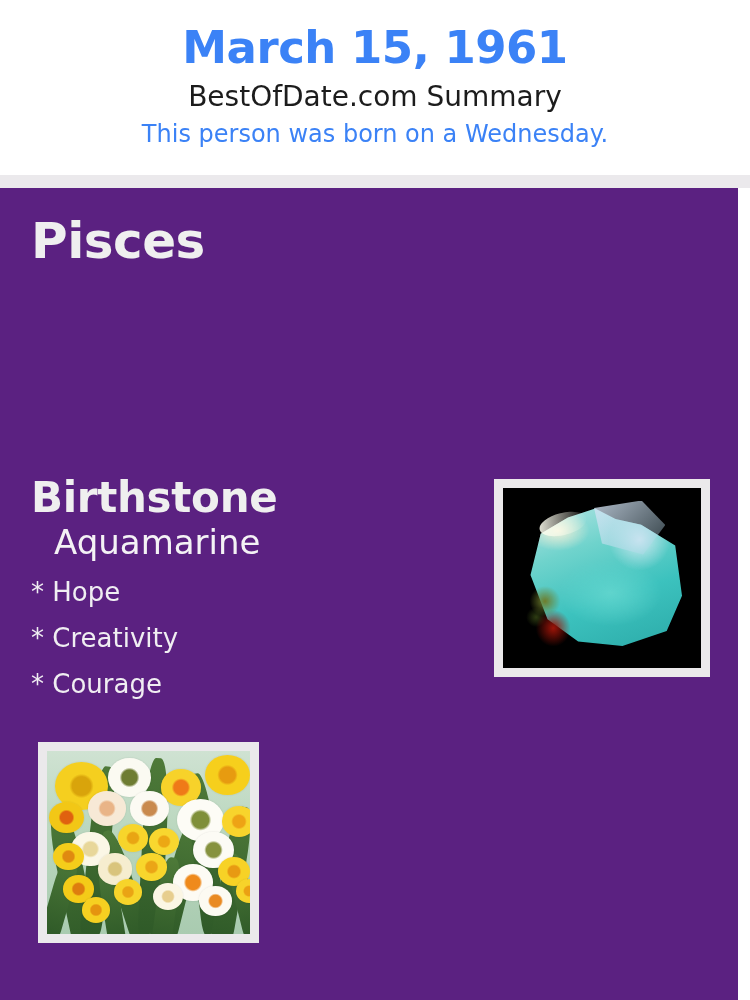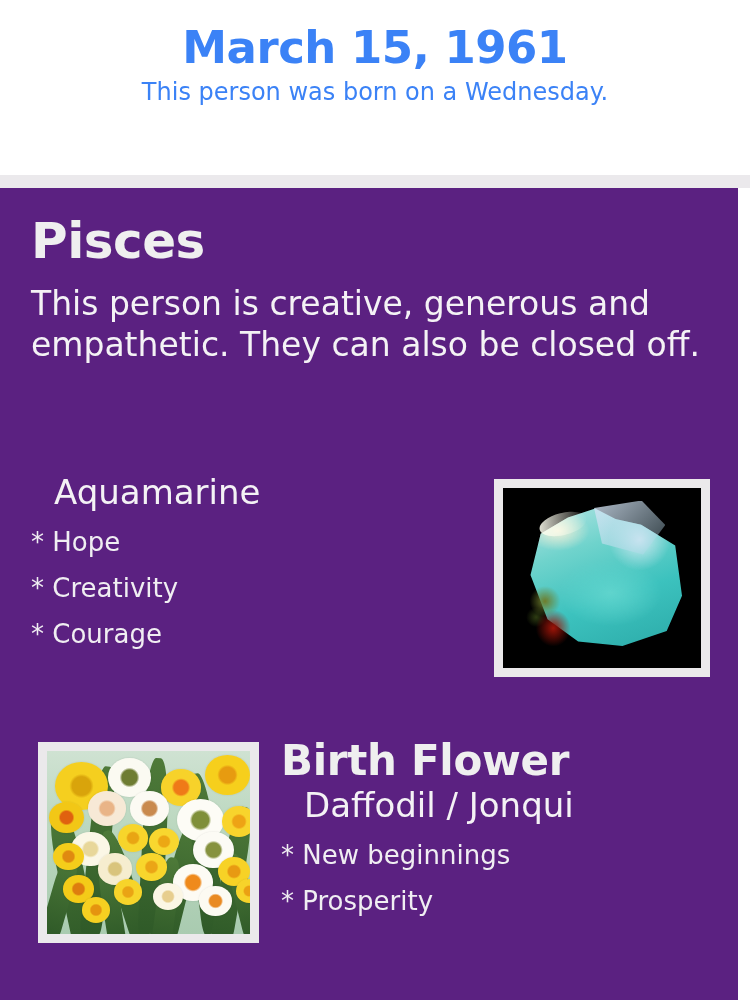--- a/index.html
+++ b/index.html
@@ -222,31 +222,32 @@
     left: 281px;
     top: 548px;
     width: 430px;
   }
 </style>
 </head>
 <body>
 
 <div class="header">
   <div class="header-date">March 15, 1961</div>
+  <div class="header-site">BestOfDate.com Summary</div>
   <div class="header-born">This person was born on a Wednesday.</div>
 </div>
 
 <div class="divider-band"></div>
 
 <div class="panel">
 
   <div class="zodiac-name">Pisces</div>
-  <div class="zodiac-desc">This person is creative, generous and empathetic. They can also be closed off.</div>
 
   <div class="stone-block">
+    <div class="section-title">Birthstone</div>
     <div class="section-sub">Aquamarine</div>
     <ul class="trait-list">
       <li>* Hope</li>
       <li>* Creativity</li>
       <li>* Courage</li>
     </ul>
   </div>
 
   <div class="stone-frame">
     <div class="stone-img">
@@ -290,22 +291,14 @@
         <div class="bloom" style="left: 84%; top: 58%; width: 16%; height: 16%; background: radial-gradient(circle, rgb(232, 154, 18) 0%, rgb(232, 154, 18) 26%, rgb(247, 210, 38) 34%, rgb(247, 210, 38) 100%); box-shadow: rgba(0, 0, 0, 0.12) 0px 0px 2px;"></div>
         <div class="bloom" style="left: 8%; top: 68%; width: 15%; height: 15%; background: radial-gradient(circle, rgb(222, 125, 14) 0%, rgb(222, 125, 14) 26%, rgb(244, 203, 24) 34%, rgb(244, 203, 24) 100%); box-shadow: rgba(0, 0, 0, 0.12) 0px 0px 2px;"></div>
         <div class="bloom" style="left: 33%; top: 70%; width: 14%; height: 14%; background: radial-gradient(circle, rgb(234, 164, 20) 0%, rgb(234, 164, 20) 26%, rgb(247, 212, 42) 34%, rgb(247, 212, 42) 100%); box-shadow: rgba(0, 0, 0, 0.12) 0px 0px 2px;"></div>
         <div class="bloom" style="left: 52%; top: 72%; width: 15%; height: 15%; background: radial-gradient(circle, rgb(231, 206, 142) 0%, rgb(231, 206, 142) 26%, rgb(251, 246, 228) 34%, rgb(251, 246, 228) 100%); box-shadow: rgba(0, 0, 0, 0.12) 0px 0px 2px;"></div>
         <div class="bloom" style="left: 75%; top: 74%; width: 16%; height: 16%; background: radial-gradient(circle, rgb(233, 138, 34) 0%, rgb(233, 138, 34) 26%, rgb(252, 250, 242) 34%, rgb(252, 250, 242) 100%); box-shadow: rgba(0, 0, 0, 0.12) 0px 0px 2px;"></div>
         <div class="bloom" style="left: 17%; top: 80%; width: 14%; height: 14%; background: radial-gradient(circle, rgb(229, 148, 15) 0%, rgb(229, 148, 15) 26%, rgb(246, 208, 33) 34%, rgb(246, 208, 33) 100%); box-shadow: rgba(0, 0, 0, 0.12) 0px 0px 2px;"></div>
         <div class="bloom" style="left: 93%; top: 70%; width: 13%; height: 13%; background: radial-gradient(circle, rgb(235, 160, 19) 0%, rgb(235, 160, 19) 26%, rgb(247, 211, 42) 34%, rgb(247, 211, 42) 100%); box-shadow: rgba(0, 0, 0, 0.12) 0px 0px 2px;"></div>
       </div>
   </div>
 
-  <div class="flower-text">
-    <div class="section-title">Birth Flower</div>
-    <div class="section-sub">Daffodil / Jonqui</div>
-    <ul class="trait-list">
-      <li>* New beginnings</li>
-      <li>* Prosperity</li>
-    </ul>
-  </div>
 
 </div>
 
 </body></html>

